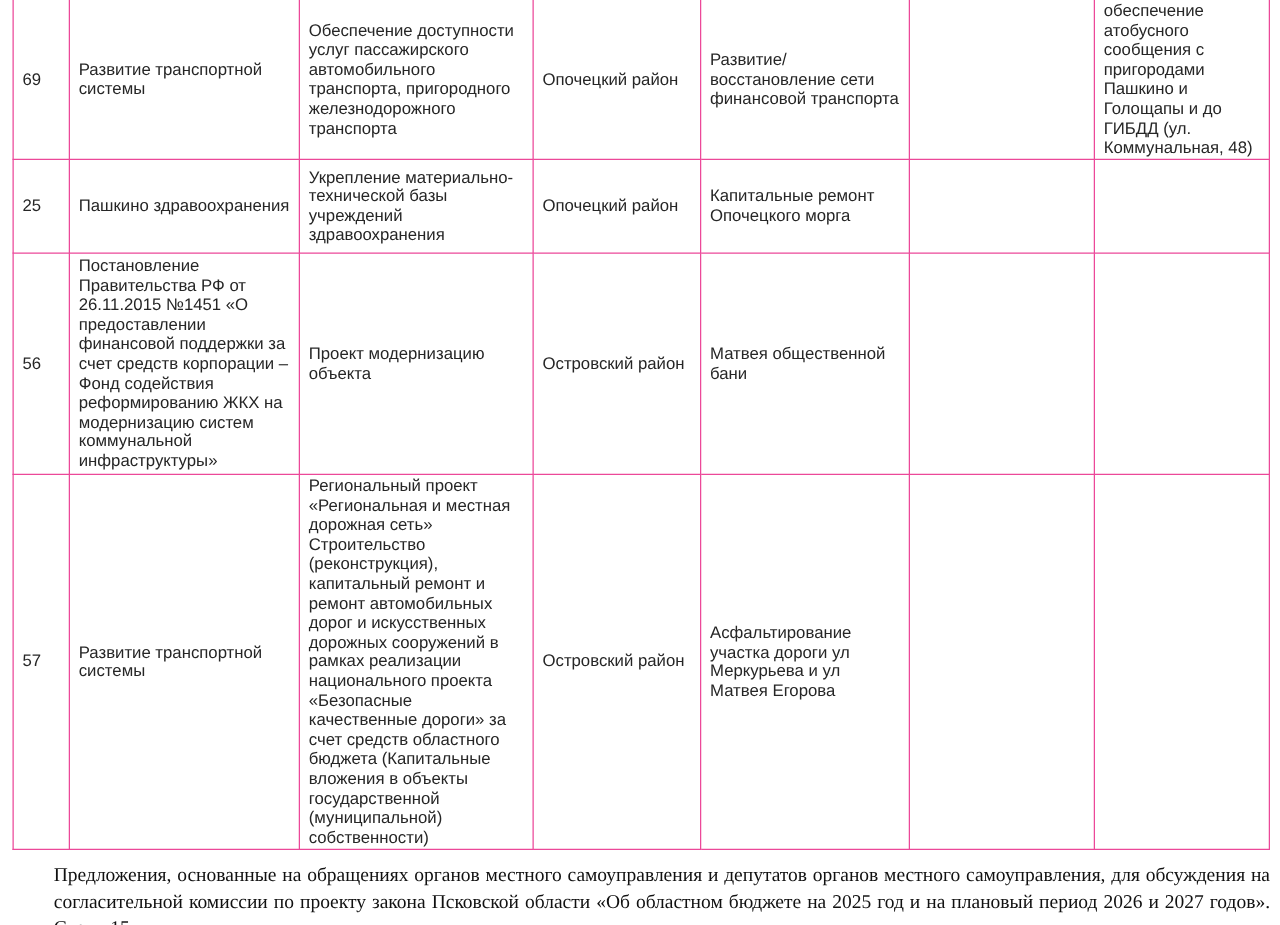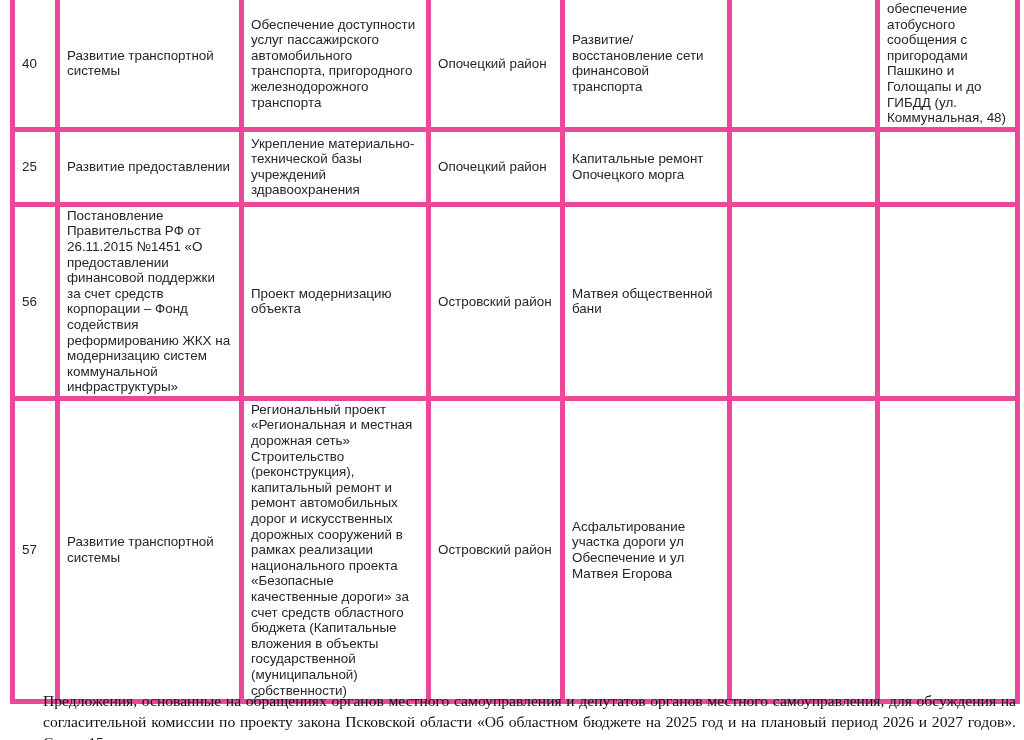--- a/index.html
+++ b/index.html
@@ -15,21 +15,21 @@
   }
   table.grid {
     position: absolute;
     left: 10px;
     top: 0;
     width: 1005px;
     border-collapse: collapse;
     table-layout: fixed;
   }
   table.grid td {
-    border: 5px solid #ec4899;
+    border: 1px solid #ec4899;
     vertical-align: middle;
     font-size: 13.4px;
     line-height: 15.6px;
     padding: 1px 7px;
     overflow: hidden;
     word-wrap: break-word;
   }
   table.grid tr.r0 td { border-top: none; }
   tr.r0 { height: 118px; }
   tr.r1 { height: 75px; }
@@ -59,52 +59,52 @@
       <col style="width:45px">
       <col style="width:184px">
       <col style="width:187px">
       <col style="width:134px">
       <col style="width:167px">
       <col style="width:148px">
       <col style="width:140px">
     </colgroup>
     <tbody>
       <tr class="r0">
-        <td class="num">40</td>
+        <td class="num">69</td>
         <td>Развитие транспортной системы</td>
         <td>Обеспечение доступности услуг пассажирского автомобильного транспорта, пригородного железнодорожного транспорта</td>
         <td>Опочецкий район</td>
         <td>Развитие/восстановление сети финансовой транспорта</td>
         <td></td>
         <td class="note">обеспечение атобусного сообщения с пригородами Пашкино и Голощапы и до ГИБДД (ул. Коммунальная, 48)</td>
       </tr>
       <tr class="r1">
         <td class="num">25</td>
-        <td>Развитие предоставлении</td>
+        <td>Пашкино здравоохранения</td>
         <td>Укрепление материально-технической базы учреждений здравоохранения</td>
         <td>Опочецкий район</td>
         <td>Капитальные ремонт Опочецкого морга</td>
         <td></td>
         <td class="note"></td>
       </tr>
       <tr class="r2">
         <td class="num">56</td>
         <td>Постановление Правительства РФ от 26.11.2015 №1451 «О предоставлении финансовой поддержки за счет средств корпорации – Фонд содействия реформированию ЖКХ на модернизацию систем коммунальной инфраструктуры»</td>
         <td>Проект модернизацию объекта</td>
         <td>Островский район</td>
         <td>Матвея общественной бани</td>
         <td></td>
         <td class="note"></td>
       </tr>
       <tr class="r3">
         <td class="num">57</td>
         <td>Развитие транспортной системы</td>
         <td>Региональный проект «Региональная и местная дорожная сеть» Строительство (реконструкция), капитальный ремонт и ремонт автомобильных дорог и искусственных дорожных сооружений в рамках реализации национального проекта «Безопасные качественные дороги» за счет средств областного бюджета (Капитальные вложения в объекты государственной (муниципальной) собственности)</td>
         <td>Островский район</td>
-        <td>Асфальтирование участка дороги ул Обеспечение и ул Матвея Егорова</td>
+        <td>Асфальтирование участка дороги ул Меркурьева и ул Матвея Егорова</td>
         <td></td>
         <td class="note"></td>
       </tr>
     </tbody>
   </table>
 
   <p class="footer">Предложения, основанные на обращениях органов местного самоуправления и депутатов органов местного самоуправления, для обсуждения на согласительной комиссии по проекту закона Псковской области «Об областном бюджете на 2025 год и на плановый период 2026 и 2027 годов». Стр. ~ 15 ~</p>
 
 </div>
 

